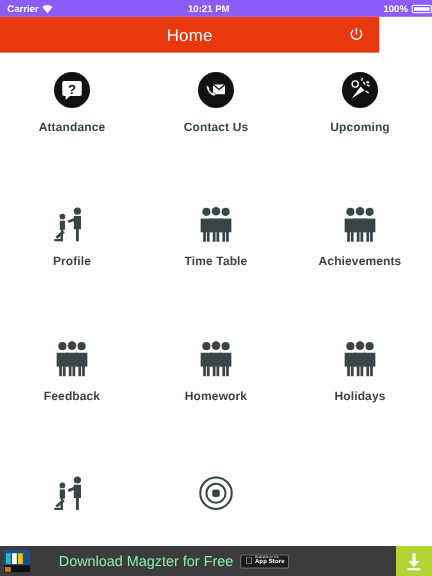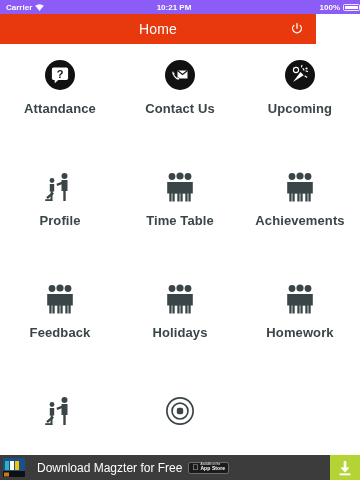--- a/index.html
+++ b/index.html
@@ -69,38 +69,38 @@
     padding-top:14px;
     cursor:pointer;
   }
   .cell-icon{
     width:34px; height:34px;
     display:flex; align-items:center; justify-content:center;
   }
   .cell-icon svg{ display:block; }
   .cell-label{
     margin-top:9px;
-    font-size:13px; font-weight:bold;
+    font-size:10px; font-weight:bold;
     color:#3A4548; letter-spacing:.1px;
     text-align:right; white-space:nowrap;
   }
 
   
   #ad-banner{
     position:absolute; left:0; bottom:0;
     width:360px; height:25px;
     background:#3C3C3C;
     display:flex; align-items:center;
   }
   #ad-logo{
     width:22px; height:19px; margin-left:3px; flex:0 0 auto;
     position:relative; overflow:hidden; border-radius:1px;
   }
   #ad-text{
-    margin-left:12px; color:#ffffff;
+    margin-left:24px; color:#86efac;
     font-size:12px; font-weight:normal; white-space:nowrap;
   }
   #appstore-badge{
     margin-left:6px; flex:0 0 auto;
     height:12px; border:1px solid #6b6b6b; border-radius:2px;
     background:#1b1b1b; color:#ffffff;
     display:flex; align-items:center; gap:2px;
     padding:0 3px;
   }
   #appstore-badge .apple{ font-size:8px; line-height:1; }
@@ -266,37 +266,37 @@
           <g fill="#3A4548">
             <circle cx="8" cy="4.5" r="3.4"></circle>
             <circle cx="16" cy="4" r="3.6"></circle>
             <circle cx="24" cy="4.5" r="3.4"></circle>
             <path d="M3.2 10 h9.6 v11.5 h-2.1 v8 h-2.3 v-8 h-0.8 v8 h-2.3 v-8 h-2.1 z"></path>
             <path d="M11.2 10 h9.6 v11.5 h-2.1 v8 h-2.3 v-8 h-0.8 v8 h-2.3 v-8 h-2.1 z"></path>
             <path d="M19.2 10 h9.6 v11.5 h-2.1 v8 h-2.3 v-8 h-0.8 v8 h-2.3 v-8 h-2.1 z"></path>
           </g>
         </svg>
       </div>
+      <div class="cell-label">Homework</div>
+    </div>
+
+    <div class="grid-cell">
+      <div class="cell-icon">
+        <svg width="32" height="30" viewBox="0 0 32 30">
+          <g fill="#3A4548">
+            <circle cx="8" cy="4.5" r="3.4"></circle>
+            <circle cx="16" cy="4" r="3.6"></circle>
+            <circle cx="24" cy="4.5" r="3.4"></circle>
+            <path d="M3.2 10 h9.6 v11.5 h-2.1 v8 h-2.3 v-8 h-0.8 v8 h-2.3 v-8 h-2.1 z"></path>
+            <path d="M11.2 10 h9.6 v11.5 h-2.1 v8 h-2.3 v-8 h-0.8 v8 h-2.3 v-8 h-2.1 z"></path>
+            <path d="M19.2 10 h9.6 v11.5 h-2.1 v8 h-2.3 v-8 h-0.8 v8 h-2.3 v-8 h-2.1 z"></path>
+          </g>
+        </svg>
+      </div>
       <div class="cell-label">Holidays</div>
-    </div>
-
-    <div class="grid-cell">
-      <div class="cell-icon">
-        <svg width="32" height="30" viewBox="0 0 32 30">
-          <g fill="#3A4548">
-            <circle cx="8" cy="4.5" r="3.4"></circle>
-            <circle cx="16" cy="4" r="3.6"></circle>
-            <circle cx="24" cy="4.5" r="3.4"></circle>
-            <path d="M3.2 10 h9.6 v11.5 h-2.1 v8 h-2.3 v-8 h-0.8 v8 h-2.3 v-8 h-2.1 z"></path>
-            <path d="M11.2 10 h9.6 v11.5 h-2.1 v8 h-2.3 v-8 h-0.8 v8 h-2.3 v-8 h-2.1 z"></path>
-            <path d="M19.2 10 h9.6 v11.5 h-2.1 v8 h-2.3 v-8 h-0.8 v8 h-2.3 v-8 h-2.1 z"></path>
-          </g>
-        </svg>
-      </div>
-      <div class="cell-label">Homework</div>
     </div>
 
   </div>
 
   <div class="grid-row">
 
     <div class="grid-cell">
       <div class="cell-icon">
         <svg width="32" height="30" viewBox="0 0 32 30">
           <g fill="#3A4548">

